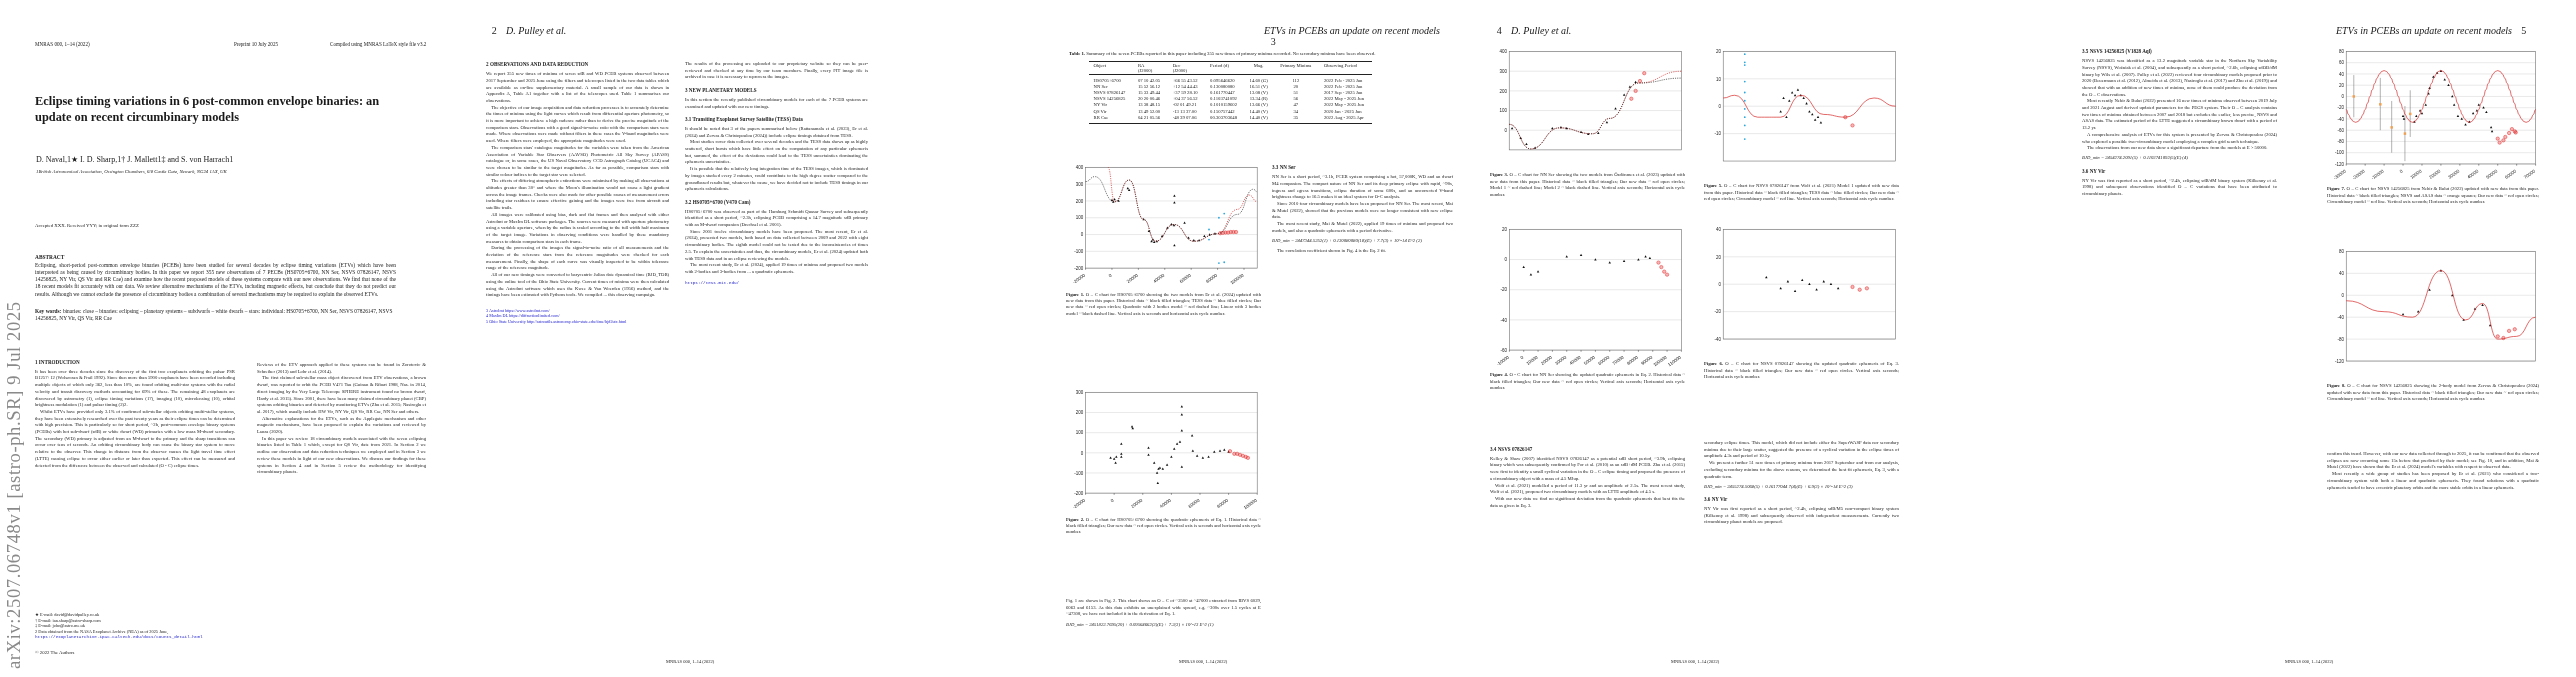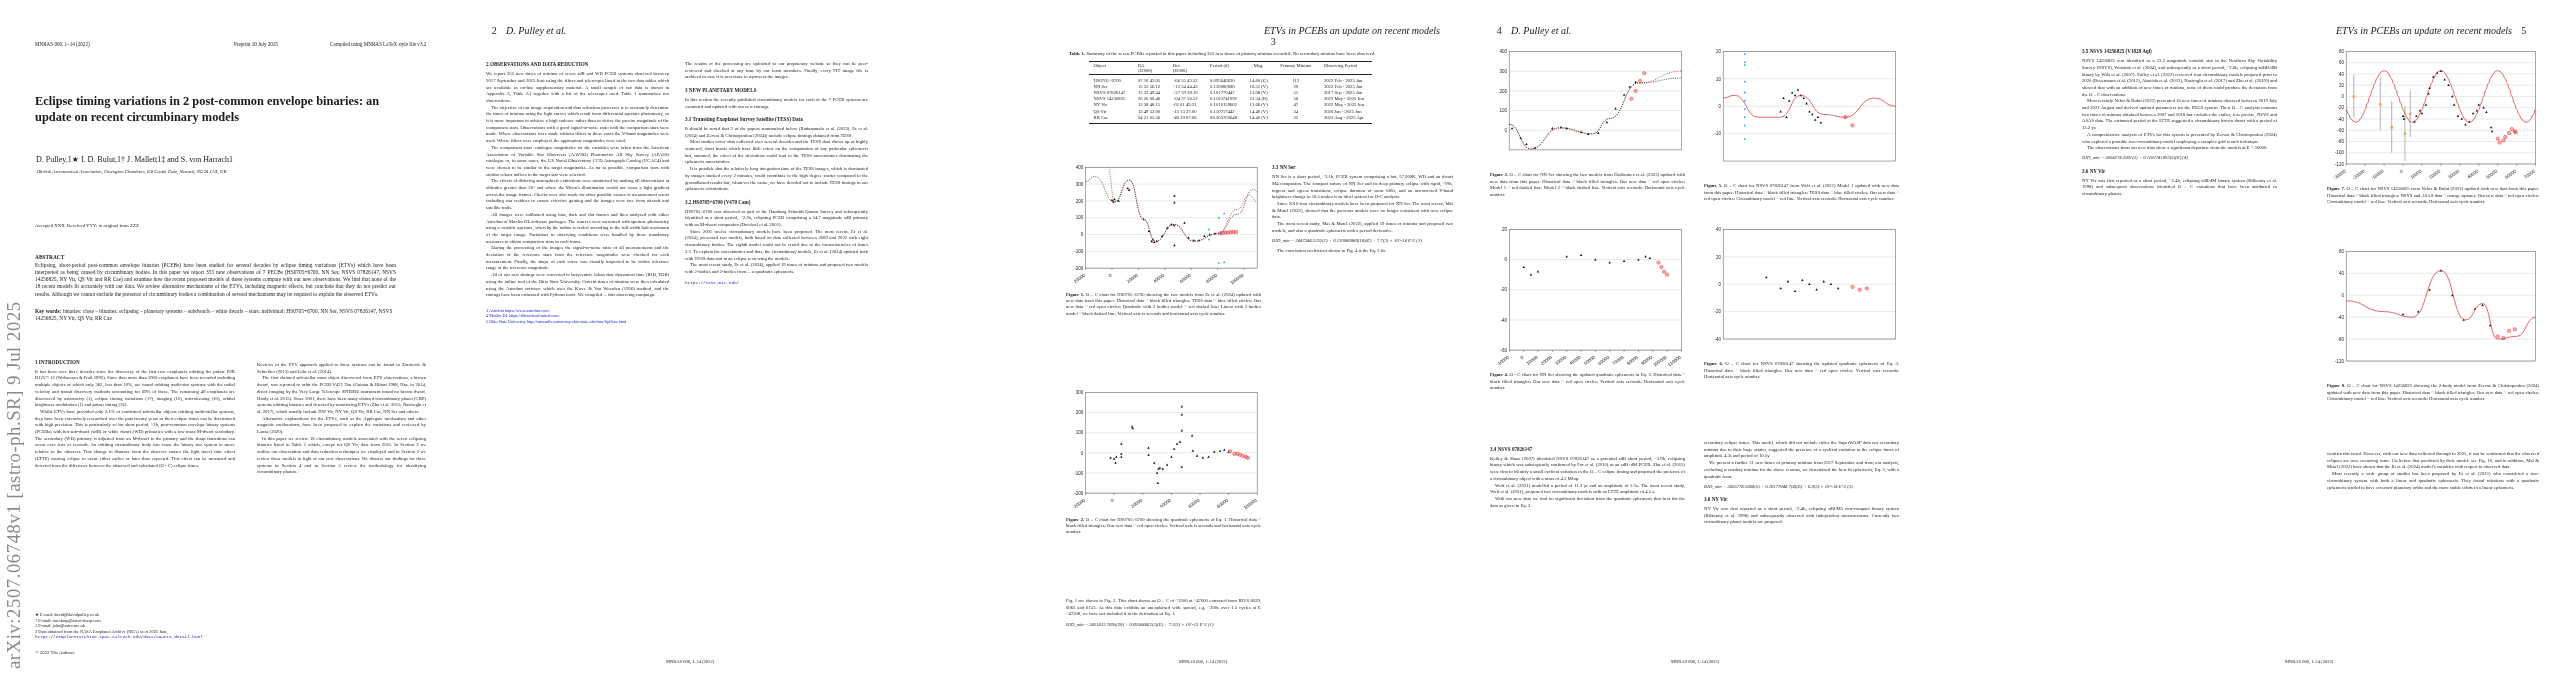--- a/index.html
+++ b/index.html
@@ -39,22 +39,22 @@
   .eq{font-size:4.7px;font-style:italic;margin:3.4px 0;}
 </style>
 </head>
 <body>
 
 <div class="page" style="left:0;width:440px;">
   <div class="hdr" style="left:35px;">MNRAS 000, 1–14 (2022)</div>
   <div class="hdr" style="left:234px;">Preprint 10 July 2025</div>
   <div class="hdr" style="left:330px;">Compiled using MNRAS LaTeX style file v3.2</div>
 
-  <div class="title">Eclipse timing variations in 2 post-common envelope binaries: an update on recent circumbinary models</div>
-  <div class="authors">D. Pulley,1★ I. D. Bulut,1† J. Mallett1‡ and S. von Harrach1</div>
+  <div class="title">Eclipse timing variations in 6 post-common envelope binaries: an update on recent circumbinary models</div>
+  <div class="authors">D. Naval,1★ I. D. Sharp,1† J. Mallett1‡ and S. von Harrach1</div>
   <div class="affil">1British Astronomical Association, Ossington Chambers, 6/8 Castle Gate, Newark, NG24 1AX, UK</div>
   <div class="accepted">Accepted XXX. Received YYY; in original form ZZZ</div>
 
   <div class="arxiv">arXiv:2507.06748v1 [astro-ph.SR] 9 Jul 2025</div>
 
   <div class="abstract">
     <h3>ABSTRACT</h3>
     <div>Eclipsing, short-period post-common envelope binaries (PCEBs) have been studied for several decades by eclipse timing variations (ETVs) which have been interpreted as being caused by circumbinary bodies. In this paper we report 355 new observations of 7 PECBs (HS0705+6700, NN Ser, NSVS 07826147, NSVS 14256825, NY Vir, QS Vir and RR Cae) and examine how the recent proposed models of these systems compare with our new observations. We find that none of the 18 recent models fit accurately with our data. We review alternative mechanisms of the ETVs, including magnetic effects, but conclude that they do not predict our results. Although we cannot exclude the presence of circumbinary bodies a combination of several mechanisms may be required to explain the observed ETVs.</div>
   </div>
   <div class="keywords">

